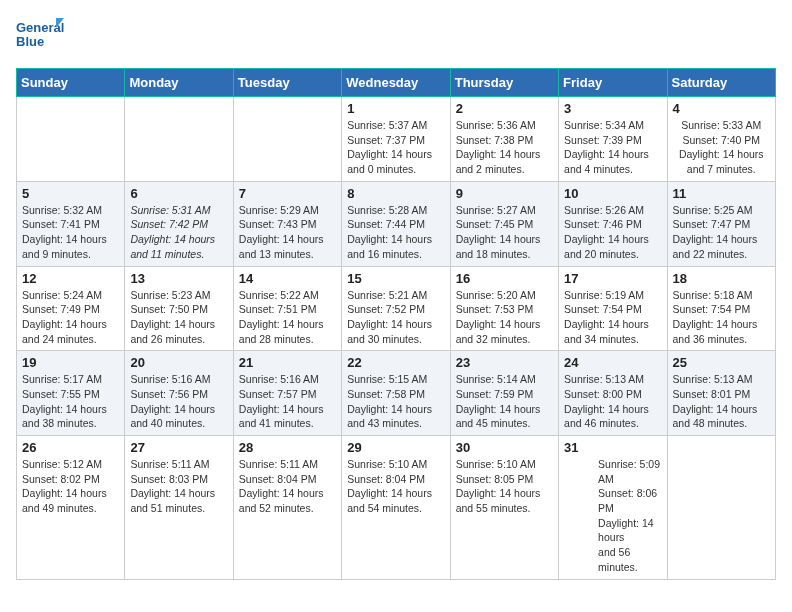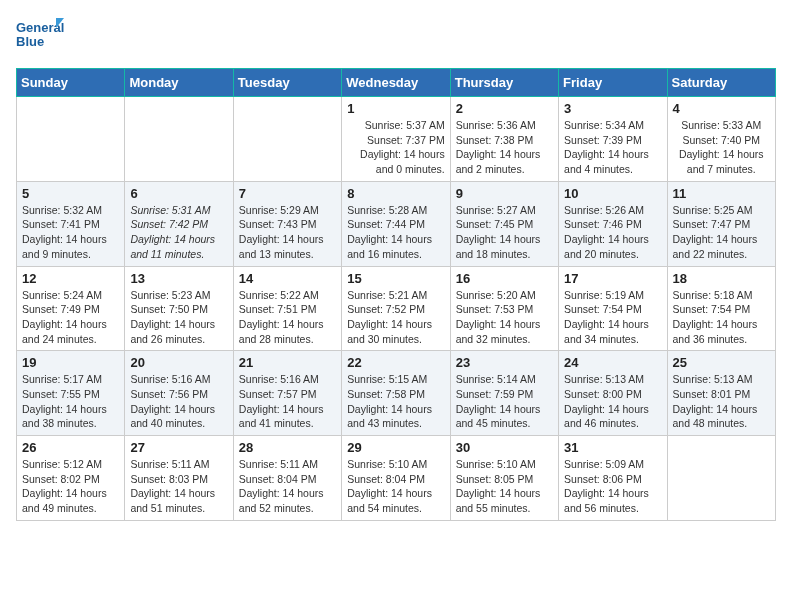--- a/index.html
+++ b/index.html
@@ -102,21 +102,21 @@
         <th>Saturday</th>
       </tr>
   </thead>
   <tbody id="calendar-body">
   <tr>
         <td class="empty"></td>
         <td class="empty"></td>
         <td class="empty"></td>
         <td>
           <div class="day-num">1</div>
-          <div class="day-info" style="white-space: pre-line; text-align: right;">Sunrise: 5:37 AM
+          <div class="day-info" style="white-space: pre-line;">Sunrise: 5:37 AM
 Sunset: 7:37 PM
 Daylight: 14 hours
 and 0 minutes.</div>
         </td>
         <td>
           <div class="day-num">2</div>
           <div class="day-info" style="white-space: pre-line;">Sunrise: 5:36 AM
 Sunset: 7:38 PM
 Daylight: 14 hours
 and 2 minutes.</div>
@@ -320,21 +320,21 @@
         </td>
         <td>
           <div class="day-num">30</div>
           <div class="day-info" style="white-space: pre-line;">Sunrise: 5:10 AM
 Sunset: 8:05 PM
 Daylight: 14 hours
 and 55 minutes.</div>
         </td>
         <td>
           <div class="day-num">31</div>
-          <div class="day-info" style="white-space: pre-line;">Sunrise: 5:09 AM
+          <div class="day-info" style="white-space: pre-line; margin-left: 34px;">Sunrise: 5:09 AM
 Sunset: 8:06 PM
 Daylight: 14 hours
 and 56 minutes.</div>
         </td>
         <td class="empty"></td>
       </tr>
     </tbody>
 </table>
 
 </body></html>

